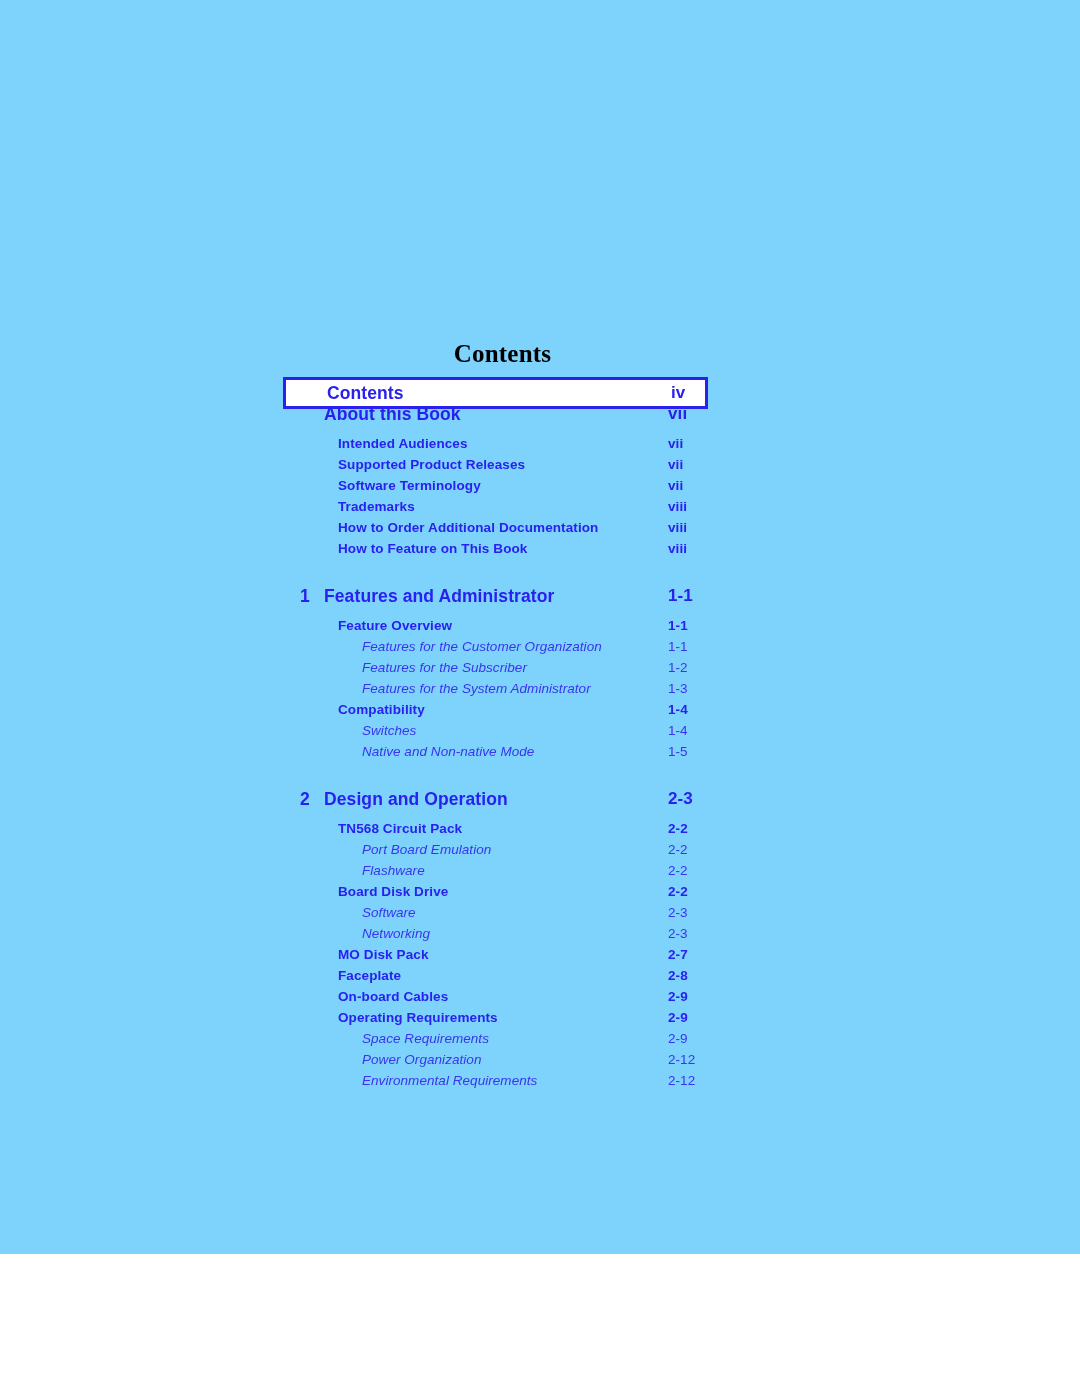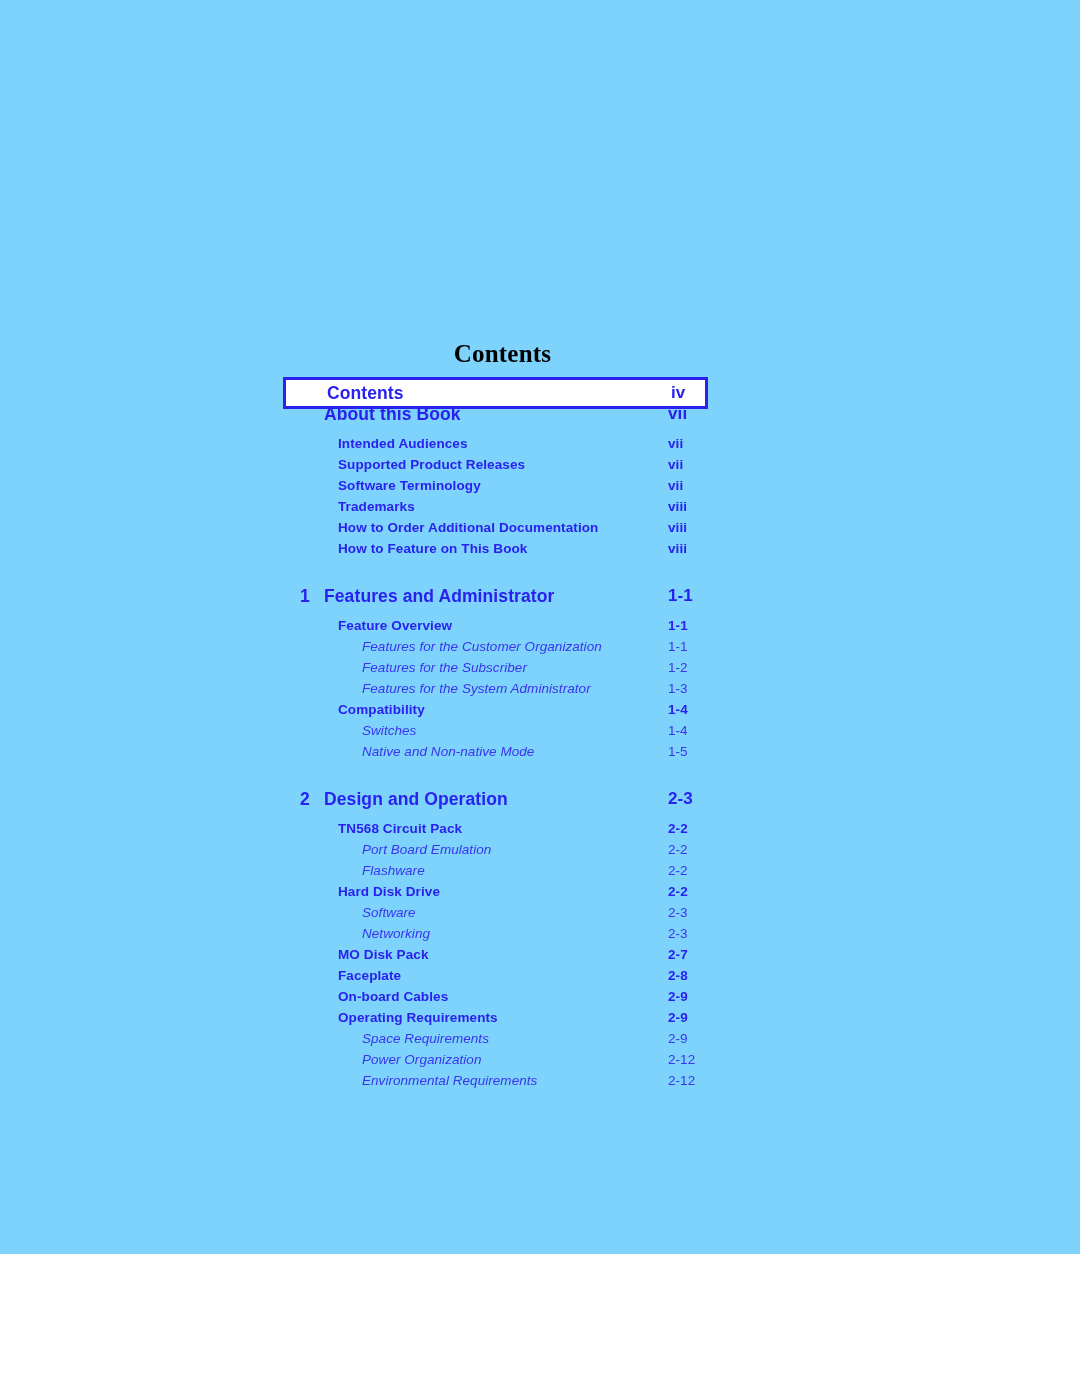--- a/index.html
+++ b/index.html
@@ -216,21 +216,21 @@
       </div>
       <div class="toc-row lvl2">
         <span class="label">Port Board Emulation</span>
         <span class="page-no">2-2</span>
       </div>
       <div class="toc-row lvl2">
         <span class="label">Flashware</span>
         <span class="page-no">2-2</span>
       </div>
       <div class="toc-row lvl1">
-        <span class="label">Hard Disk Drive</span>
+        <span class="label">Board Disk Drive</span>
         <span class="page-no">2-2</span>
       </div>
       <div class="toc-row lvl2">
         <span class="label">Software</span>
         <span class="page-no">2-3</span>
       </div>
       <div class="toc-row lvl2">
         <span class="label">Networking</span>
         <span class="page-no">2-3</span>
       </div>

